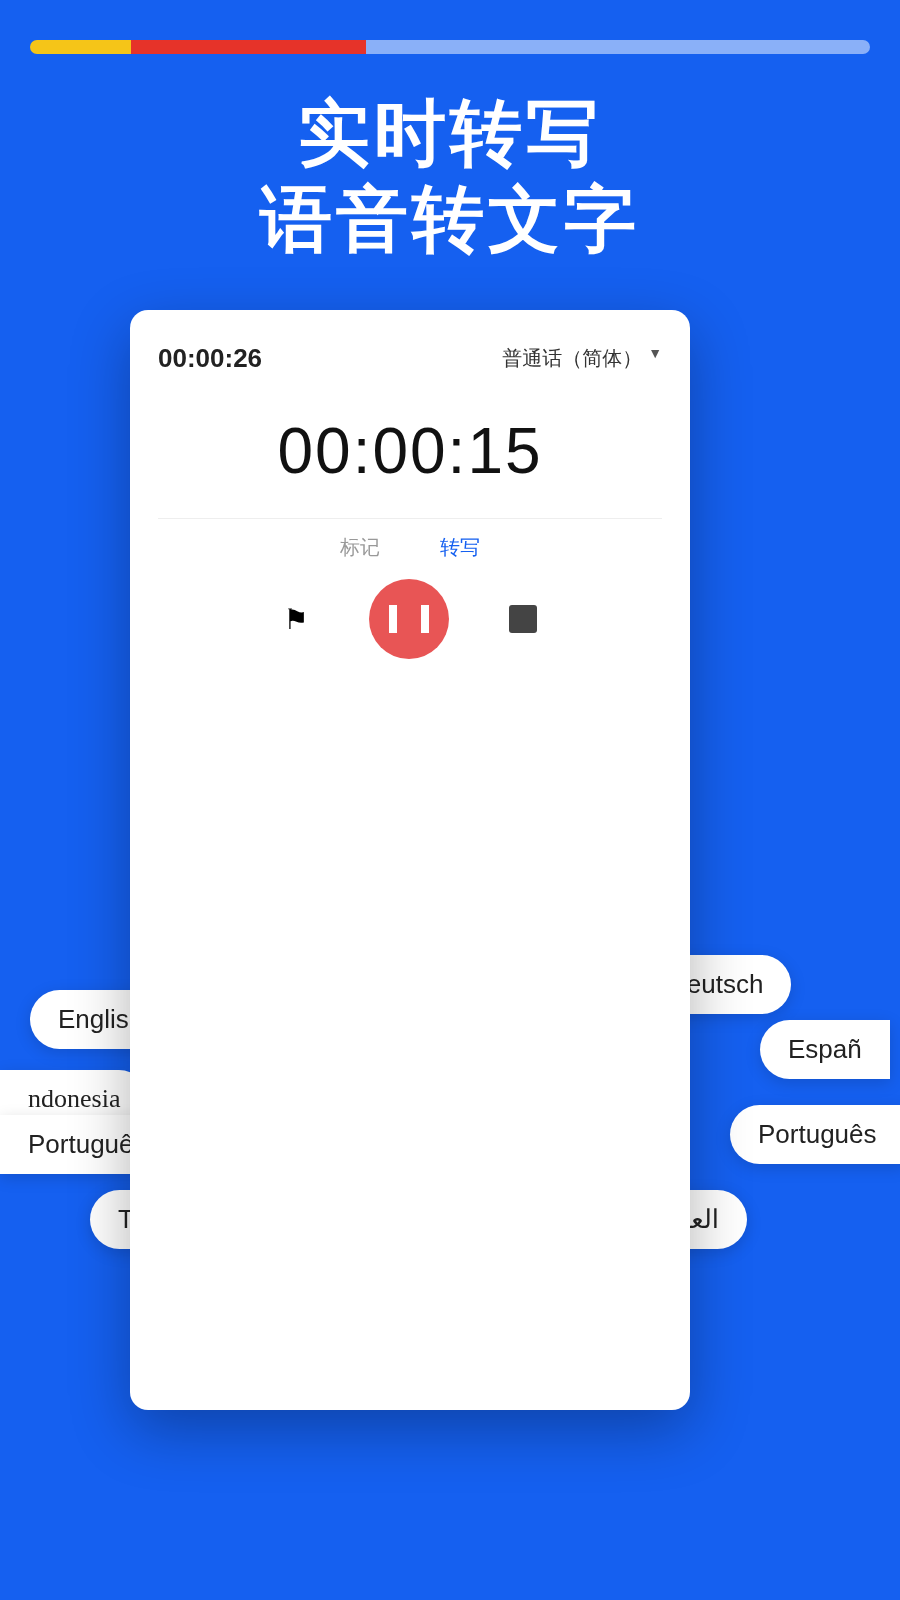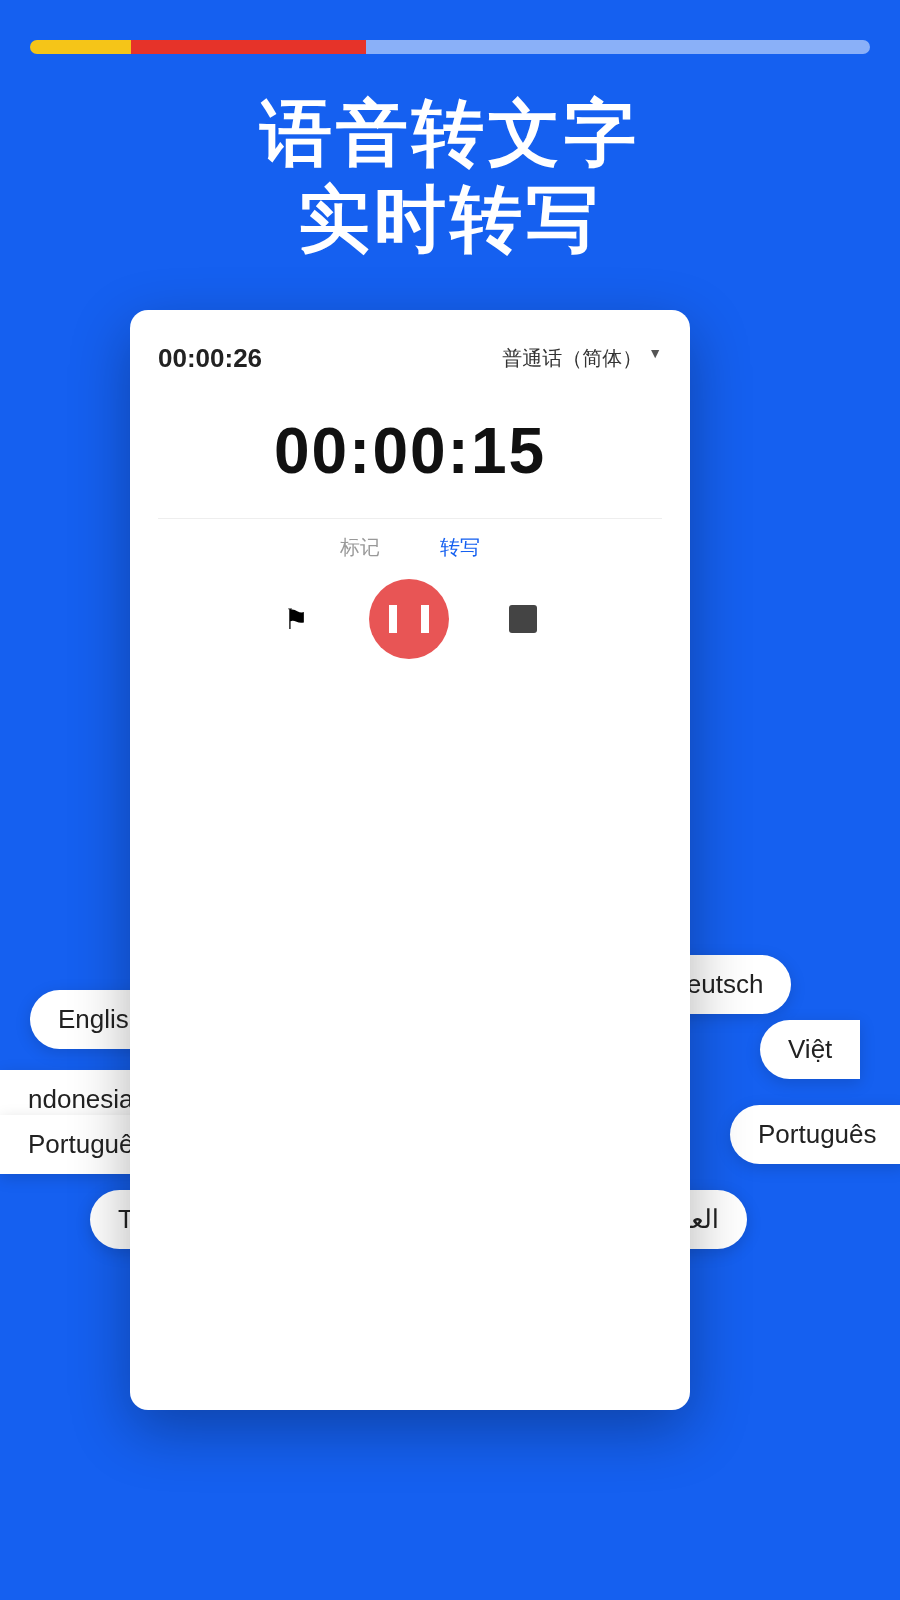--- a/index.html
+++ b/index.html
@@ -95,21 +95,21 @@
     }
 
     .lang-selector .arrow {
       font-size: 14px;
       color: #555;
     }
 
     .timer-large {
       text-align: center;
       font-size: 64px;
-      font-weight: 700;
+      font-weight: 400;
       color: #111;
       margin: 20px 0 30px;
       letter-spacing: 2px;
     }
 
     .description-block {
       flex: 1;
       font-size: 19px;
       color: #222;
       line-height: 1.7;
@@ -211,22 +211,22 @@
 </head>
 <body>
 
 <div class="progress-bar">
   <div class="progress-yellow"></div>
   <div class="progress-red"></div>
   <div class="progress-white"></div>
 </div>
 
 <div class="main-title">
+  <div>实时转写</div>
   <div>语音转文字</div>
-  <div>实时转写</div>
 </div>
 
 <div class="phone-container">
   <div class="phone-inner">
     <div class="phone-header">
       <div class="timer-small">00:00:26</div>
       <div class="lang-selector">
         <span>普通话（简体）</span>
         <span class="arrow">▼</span>
       </div>
@@ -258,23 +258,23 @@
 <div class="lang-tag tag-deutsch">
   <span>Deutsch</span>
 </div>
 <div class="lang-tag tag-chinese1">
   <span>中文</span>
 </div>
 <div class="lang-tag tag-espanol1">
   <span>Español</span>
 </div>
 <div class="lang-tag tag-espanol2" style="border-radius:30px 0 0 30px;">
-  <span>Việt</span>
-</div>
-<div class="lang-tag tag-indonesia" style="border-radius:0 30px 30px 0;">
+  <span>Españ</span>
+</div>
+<div class="lang-tag tag-indonesia" style="border-radius:0 30px 30px 0;font-family:Liberation Serif, serif;">
   <span>ndonesia</span>
 </div>
 <div class="lang-tag tag-francais">
   <span>Français</span>
 </div>
 <div class="lang-tag tag-portugues1" style="border-radius:0 30px 30px 0;">
   <span>Português</span>
 </div>
 <div class="lang-tag tag-italiano">
   <span>Italiano</span>

